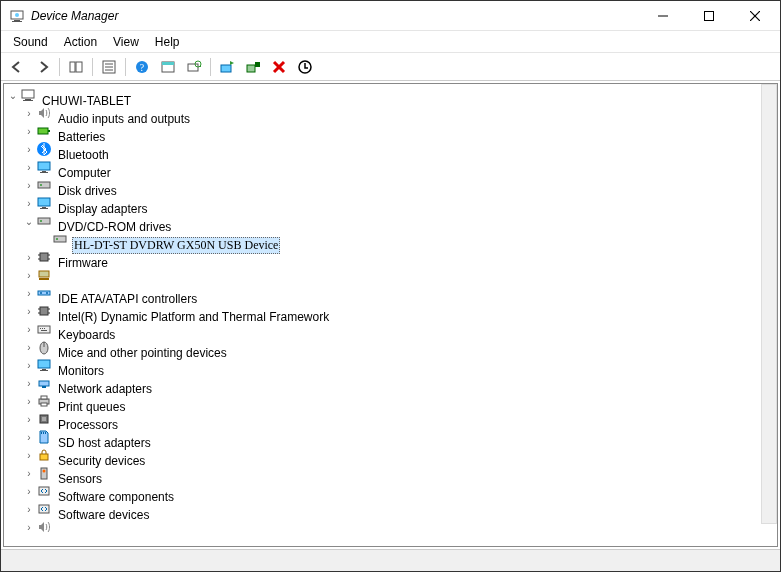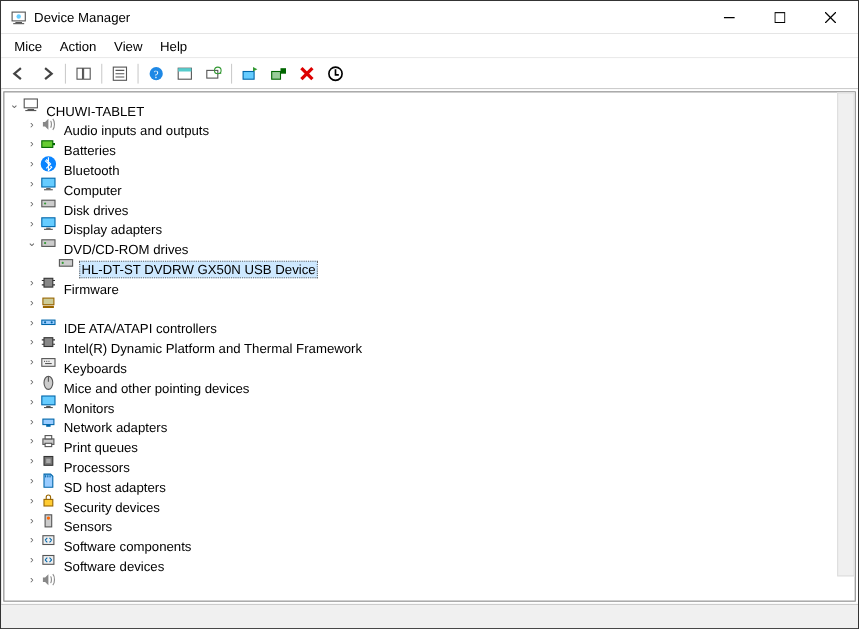--- a/index.html
+++ b/index.html
@@ -1,32 +1,32 @@
 <!DOCTYPE html>
 <html><head>
 <meta charset="utf-8">
 <style>
 * { box-sizing: border-box; margin: 0; padding: 0; }
 body { font-family: 'Segoe UI', Tahoma, sans-serif; font-size: 12px; background: #fff; width: 781px; height: 572px; overflow: hidden; border: 1px solid #333; display: flex; flex-direction: column; }
 .titlebar { height: 30px; display: flex; align-items: center; padding: 0 2px 0 8px; background: #fff; border-bottom: 1px solid #e5e5e5; }
 .titlebar .icon-slot { width: 16px; height: 16px; display: flex; align-items: center; justify-content: center; margin-right: 6px; }
-.titlebar .title { flex: 1; font-size: 12px; color: #000; }
+.titlebar .title { flex: 1; font-size: 12px; color: #000; font-style: italic; }
 .winbtn { width: 46px; height: 30px; display: flex; align-items: center; justify-content: center; cursor: default; }
 .menubar { height: 22px; display: flex; align-items: center; padding: 0 4px; background: #fff; border-bottom: 1px solid #e5e5e5; }
 .menuitem { padding: 2px 8px; font-size: 12px; cursor: default; }
 .toolbar { height: 28px; display: flex; align-items: center; padding: 0 4px; gap: 2px; background: #fff; border-bottom: 1px solid #ccc; }
 .tbtn { width: 24px; height: 24px; display: flex; align-items: center; justify-content: center; cursor: default; border: 1px solid transparent; }
 .tsep { width: 1px; height: 18px; background: #ccc; margin: 0 2px; }
 .content { flex: 1; padding: 2px; overflow: hidden; position: relative; }
 .treewrap { border: 1px solid #888; height: 100%; overflow: auto; padding: 2px 0; }
 .node { display: flex; align-items: center; height: 18px; font-size: 12px; white-space: nowrap; cursor: default; }
 .node .expander { width: 14px; height: 14px; display: flex; align-items: center; justify-content: center; font-size: 10px; color: #666; cursor: pointer; }
 .node .nicon { width: 16px; height: 16px; display: flex; align-items: center; justify-content: center; margin-right: 4px; }
 .node .label { padding: 0 2px; margin-top: 12px; }
-.node.selected .label { background: #cde8ff; border: 1px dotted #666; padding: 0 1px; }
+.node.selected .label { background: #cde8ff; border: 1px dotted #666; padding: 0 1px; font-family: Liberation Serif, serif; }
 .indent-0 .expander { margin-left: 2px; }
 .indent-1 .expander { margin-left: 18px; }
 .indent-2 .expander { margin-left: 34px; }
 .statusbar { height: 22px; border-top: 1px solid #ccc; background: #f0f0f0; display: flex; align-items: center; padding: 0 4px; }
 .statusbar .sgrip { margin-left: auto; width: 16px; height: 16px; }
 .scrollbar-r { position: absolute; right: 3px; top: 3px; width: 16px; height: calc(100% - 28px); background: #f0f0f0; border: 1px solid #ddd; }
 svg { display: block; }
 </style>
 </head>
 <body>
@@ -53,21 +53,21 @@
     </div>
   <div class="winbtn close">
       <svg width="10" height="10">
         <line x1="0" y1="0" x2="10" y2="10" stroke="#000" stroke-width="1.2"></line>
         <line x1="10" y1="0" x2="0" y2="10" stroke="#000" stroke-width="1.2"></line>
       </svg>
     </div>
 </div>
 
 <div class="menubar">
-  <div class="menuitem">Mice</div>
+  <div class="menuitem">Sound</div>
   <div class="menuitem">Action</div>
   <div class="menuitem">View</div>
   <div class="menuitem">Help</div>
 </div>
 
 <div class="toolbar">
   <div class="tbtn">
       <svg width="16" height="16">
         <path d="M10 3 L4 8 L10 13" fill="none" stroke="#444" stroke-width="2"></path>
       </svg>

